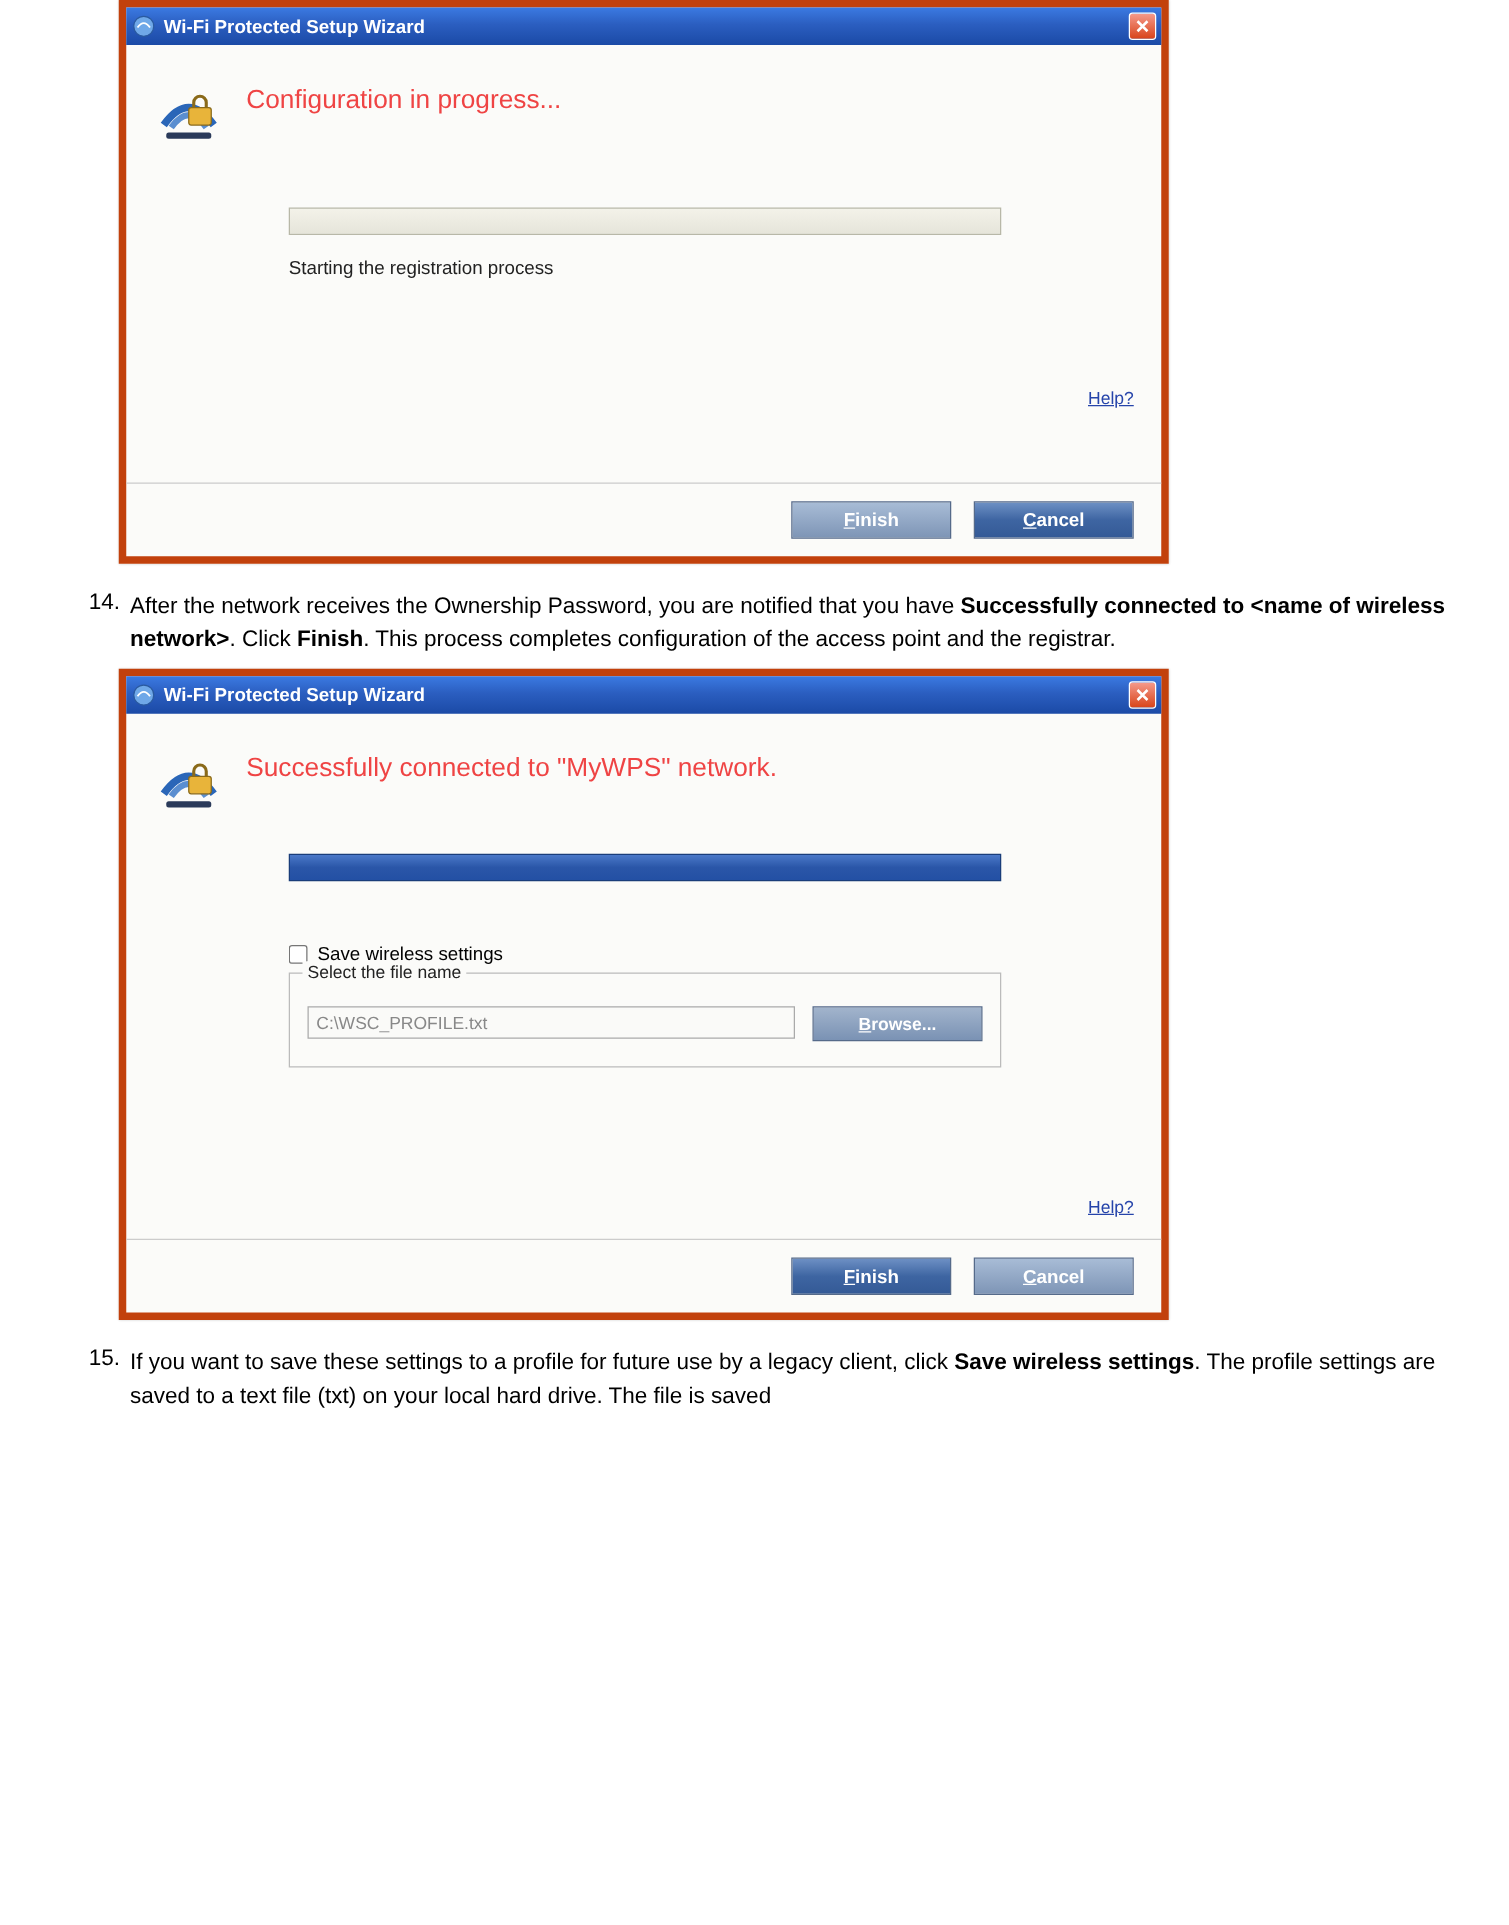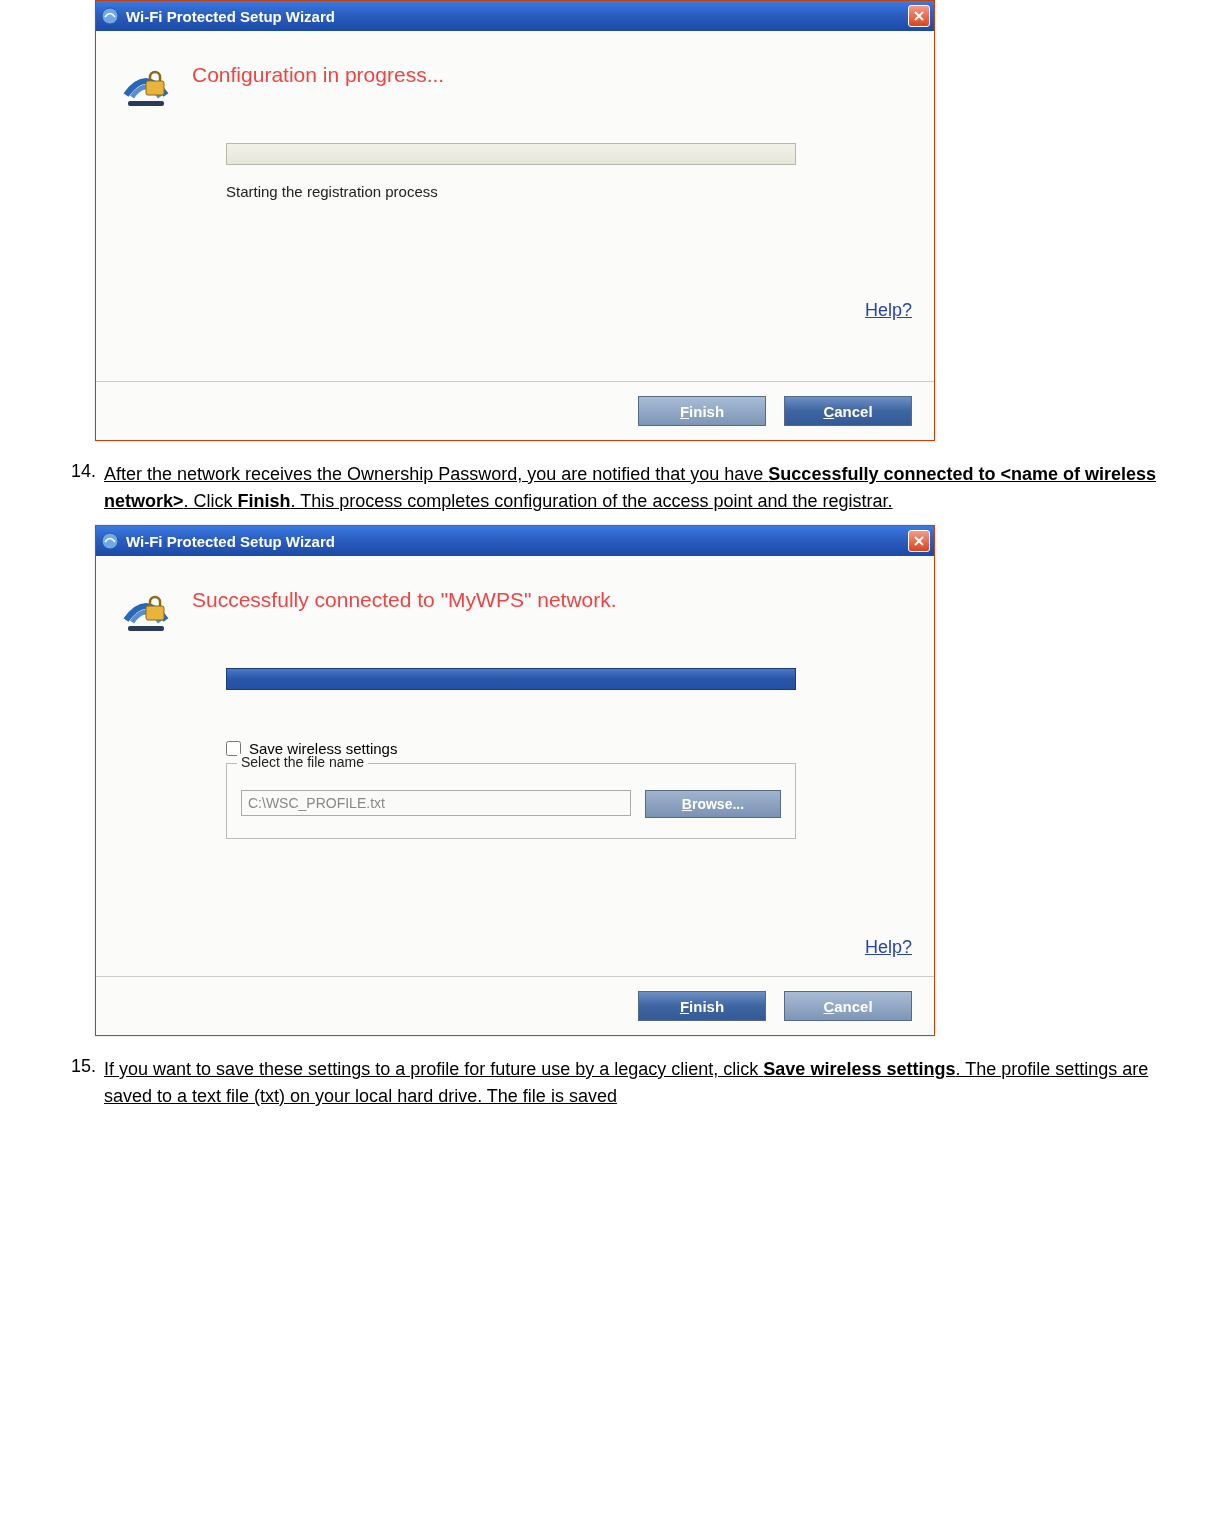--- a/index.html
+++ b/index.html
@@ -5,26 +5,26 @@
     * { box-sizing: border-box; margin: 0; padding: 0; }
     body {
       font-family: Verdana, Arial, sans-serif;
       background: #fff;
       width: 1207px;
       padding: 0;
     }
     .page { width: 100%; }
     .step { display: flex; margin: 10px 16px; padding-left: 48px; }
     .step-num { width: 40px; text-align: right; padding-right: 8px; font-size: 18px; }
-    .step-body { flex: 1; font-size: 18px; line-height: 1.5; padding-right: 14px; text-decoration: underline; }
+    .step-body { flex: 1; font-size: 18px; line-height: 1.5; padding-right: 14px; }
     .step-body b { font-weight: bold; }
     .dialog-wrap { padding-left: 95px; margin-bottom: 20px; }
     .dialog {
       width: 840px;
-      border: 1px solid #c2410c;
+      border: 6px solid #c2410c;
       background: #fbfbf9;
       font-family: Tahoma, Arial, sans-serif;
       box-shadow: 0 0 2px rgba(0,0,0,0.2);
     }
     .titlebar {
       background: linear-gradient(to bottom, #3b7ae2 0%, #2b5ec0 45%, #1b4aa6 100%);
       height: 30px;
       display: flex;
       align-items: center;
       padding: 0 4px;
@@ -45,21 +45,21 @@
       display: flex; align-items: center; justify-content: center;
       cursor: pointer;
     }
     .dialog-body { padding: 26px 22px 14px 22px; min-height: 350px; position: relative; }
     .body-row1 { display: flex; align-items: flex-start; gap: 18px; }
     .wifi-icon {
       width: 56px; height: 56px;
       display: flex; align-items: center; justify-content: center;
     }
     .heading-text { font-size: 21px; color: #ef4444; padding-top: 6px; }
-    .content-col { margin-left: 108px; margin-top: 30px; }
+    .content-col { margin-left: 108px; margin-top: 48px; }
     .progressbar {
       width: 570px; height: 22px;
       border: 1px solid #b8b8a8;
       background: linear-gradient(to bottom, #f3f2e9, #e6e5da);
     }
     .progressbar.full { background: linear-gradient(to bottom, #4a78c8, #2a56a8 50%, #2350a4); border: 1px solid #1a3d7a; }
     .status-text { font-size: 15px; color: #222; margin-top: 18px; }
     .checkbox-row { display: flex; align-items: center; gap: 8px; margin-top: 50px; font-size: 15px; }
     .checkbox-row input { width: 15px; height: 15px; }
     .fieldset {
@@ -81,21 +81,21 @@
     .browse-btn {
       width: 136px; height: 28px;
       background: linear-gradient(to bottom, #a2b4cc, #7a92b4);
       border: 1px solid #556a8a;
       color: #fff; font-weight: bold; font-size: 14px;
       cursor: pointer;
     }
     .browse-btn u { text-decoration: underline; }
     .help-link {
       position: absolute; right: 22px; bottom: 60px;
-      color: #2644aa; font-size: 18px; text-decoration: underline;
+      color: #2644aa; font-size: 14px; text-decoration: underline;
       cursor: pointer;
       margin-left: 16px;
     }
     .button-row {
       border-top: 1px solid #ccc;
       padding: 14px 22px;
       display: flex; justify-content: flex-end; gap: 18px;
     }
     .wizard-btn {
       width: 128px; height: 30px;

